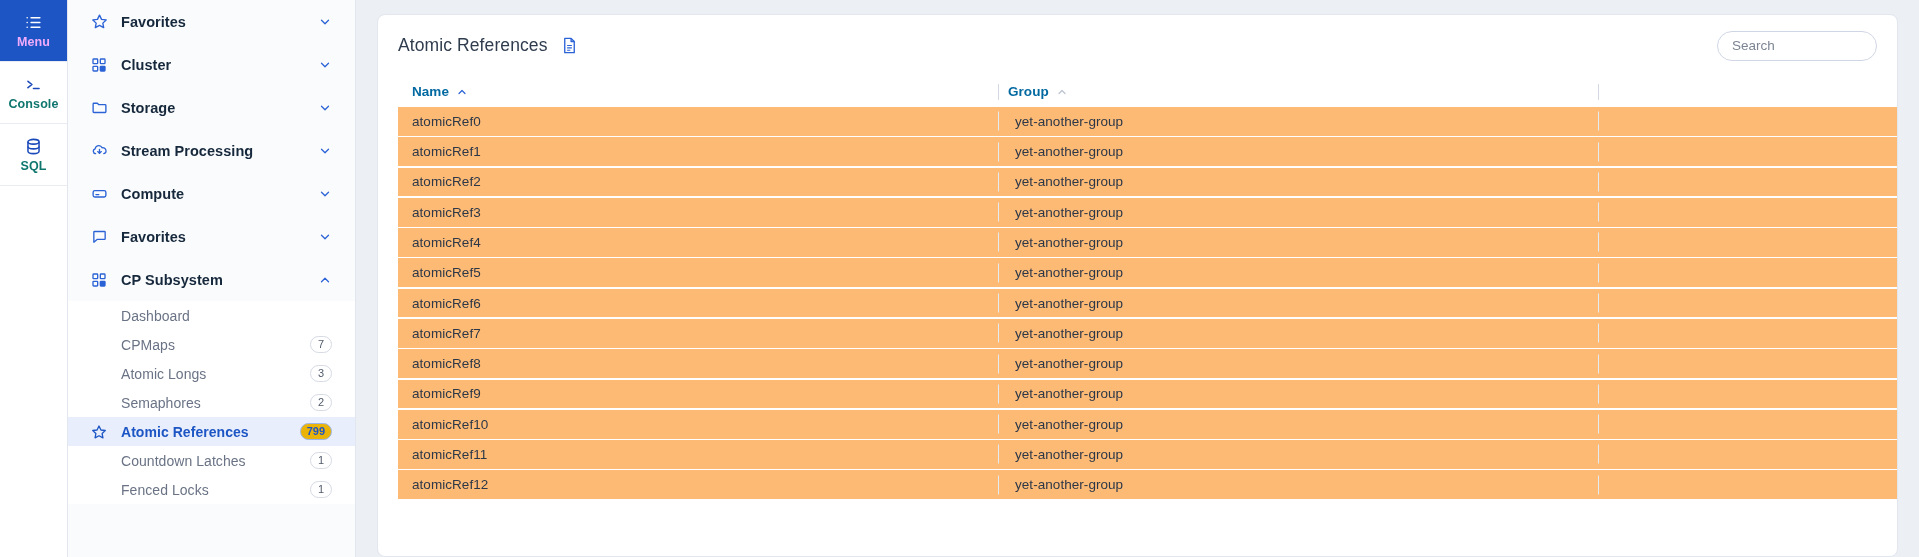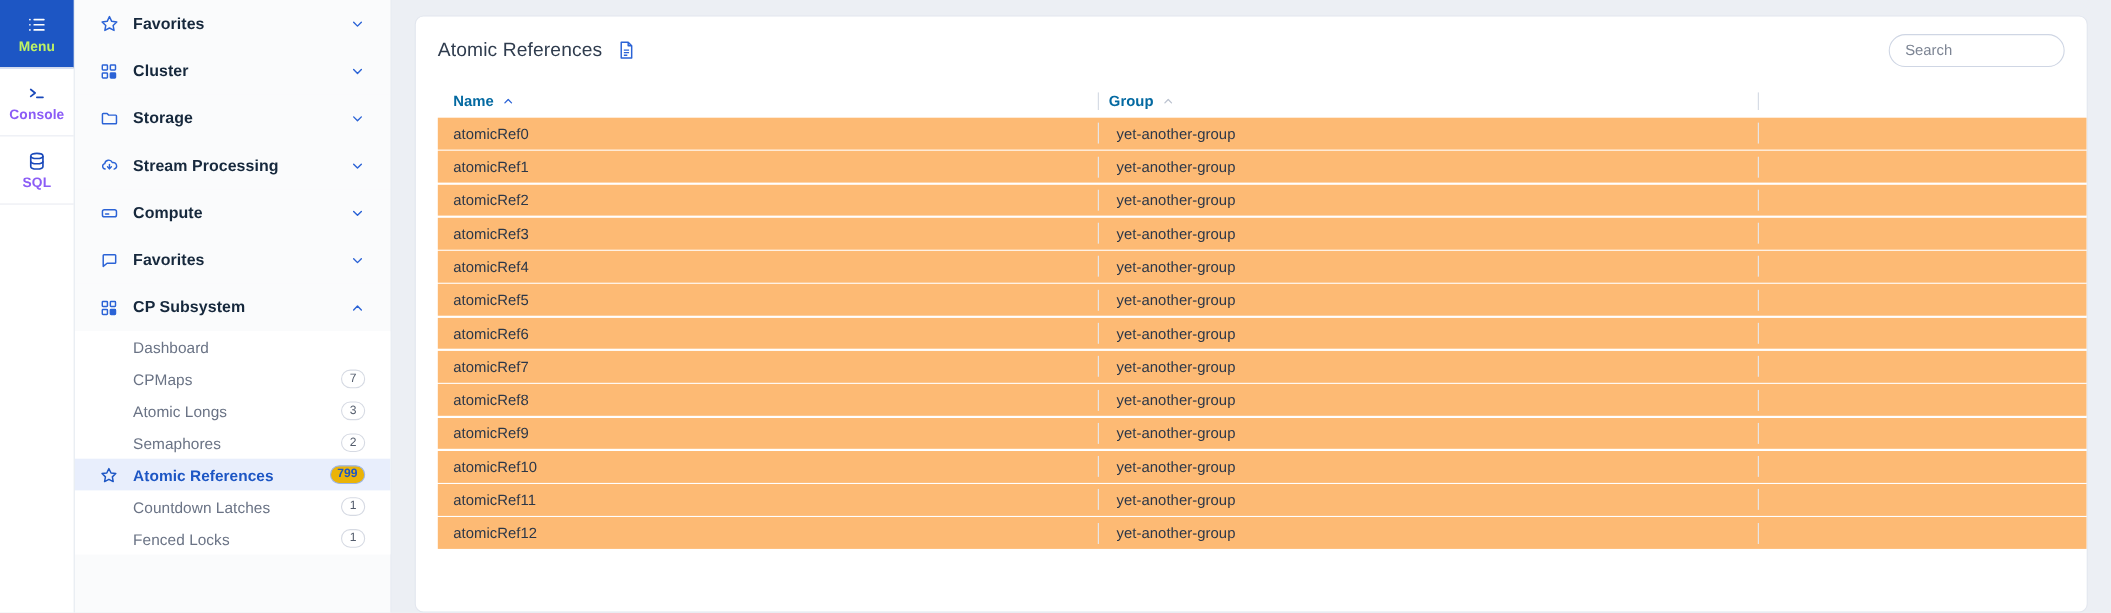--- a/index.html
+++ b/index.html
@@ -23,24 +23,24 @@
     height: 62px;
     display: flex; flex-direction: column;
     align-items: center; justify-content: center;
     gap: 3px;
     border-bottom: 1px solid #e9ecf2;
     color: #1a49ba;
     cursor: pointer;
   }
   .rail-item .rail-label {
     font-size: 12.5px; font-weight: 700; letter-spacing: .1px;
-    color: #8b5cf6;
+    color: #0f766e;
   }
   .rail-item.active { background: #1d56c4; color: #ffffff; }
-  .rail-item.active .rail-label { color: #bef264; }
+  .rail-item.active .rail-label { color: #f0abfc; }
   .rail-item svg { display: block; }
   .rail-filler { flex: 1 1 auto; border-right: 0; }
 
   
   .sidebar {
     width: 288px; flex: 0 0 288px;
     background: #fafbfc;
     border-right: 1px solid #e2e6ee;
     overflow: hidden;
     position: relative;

